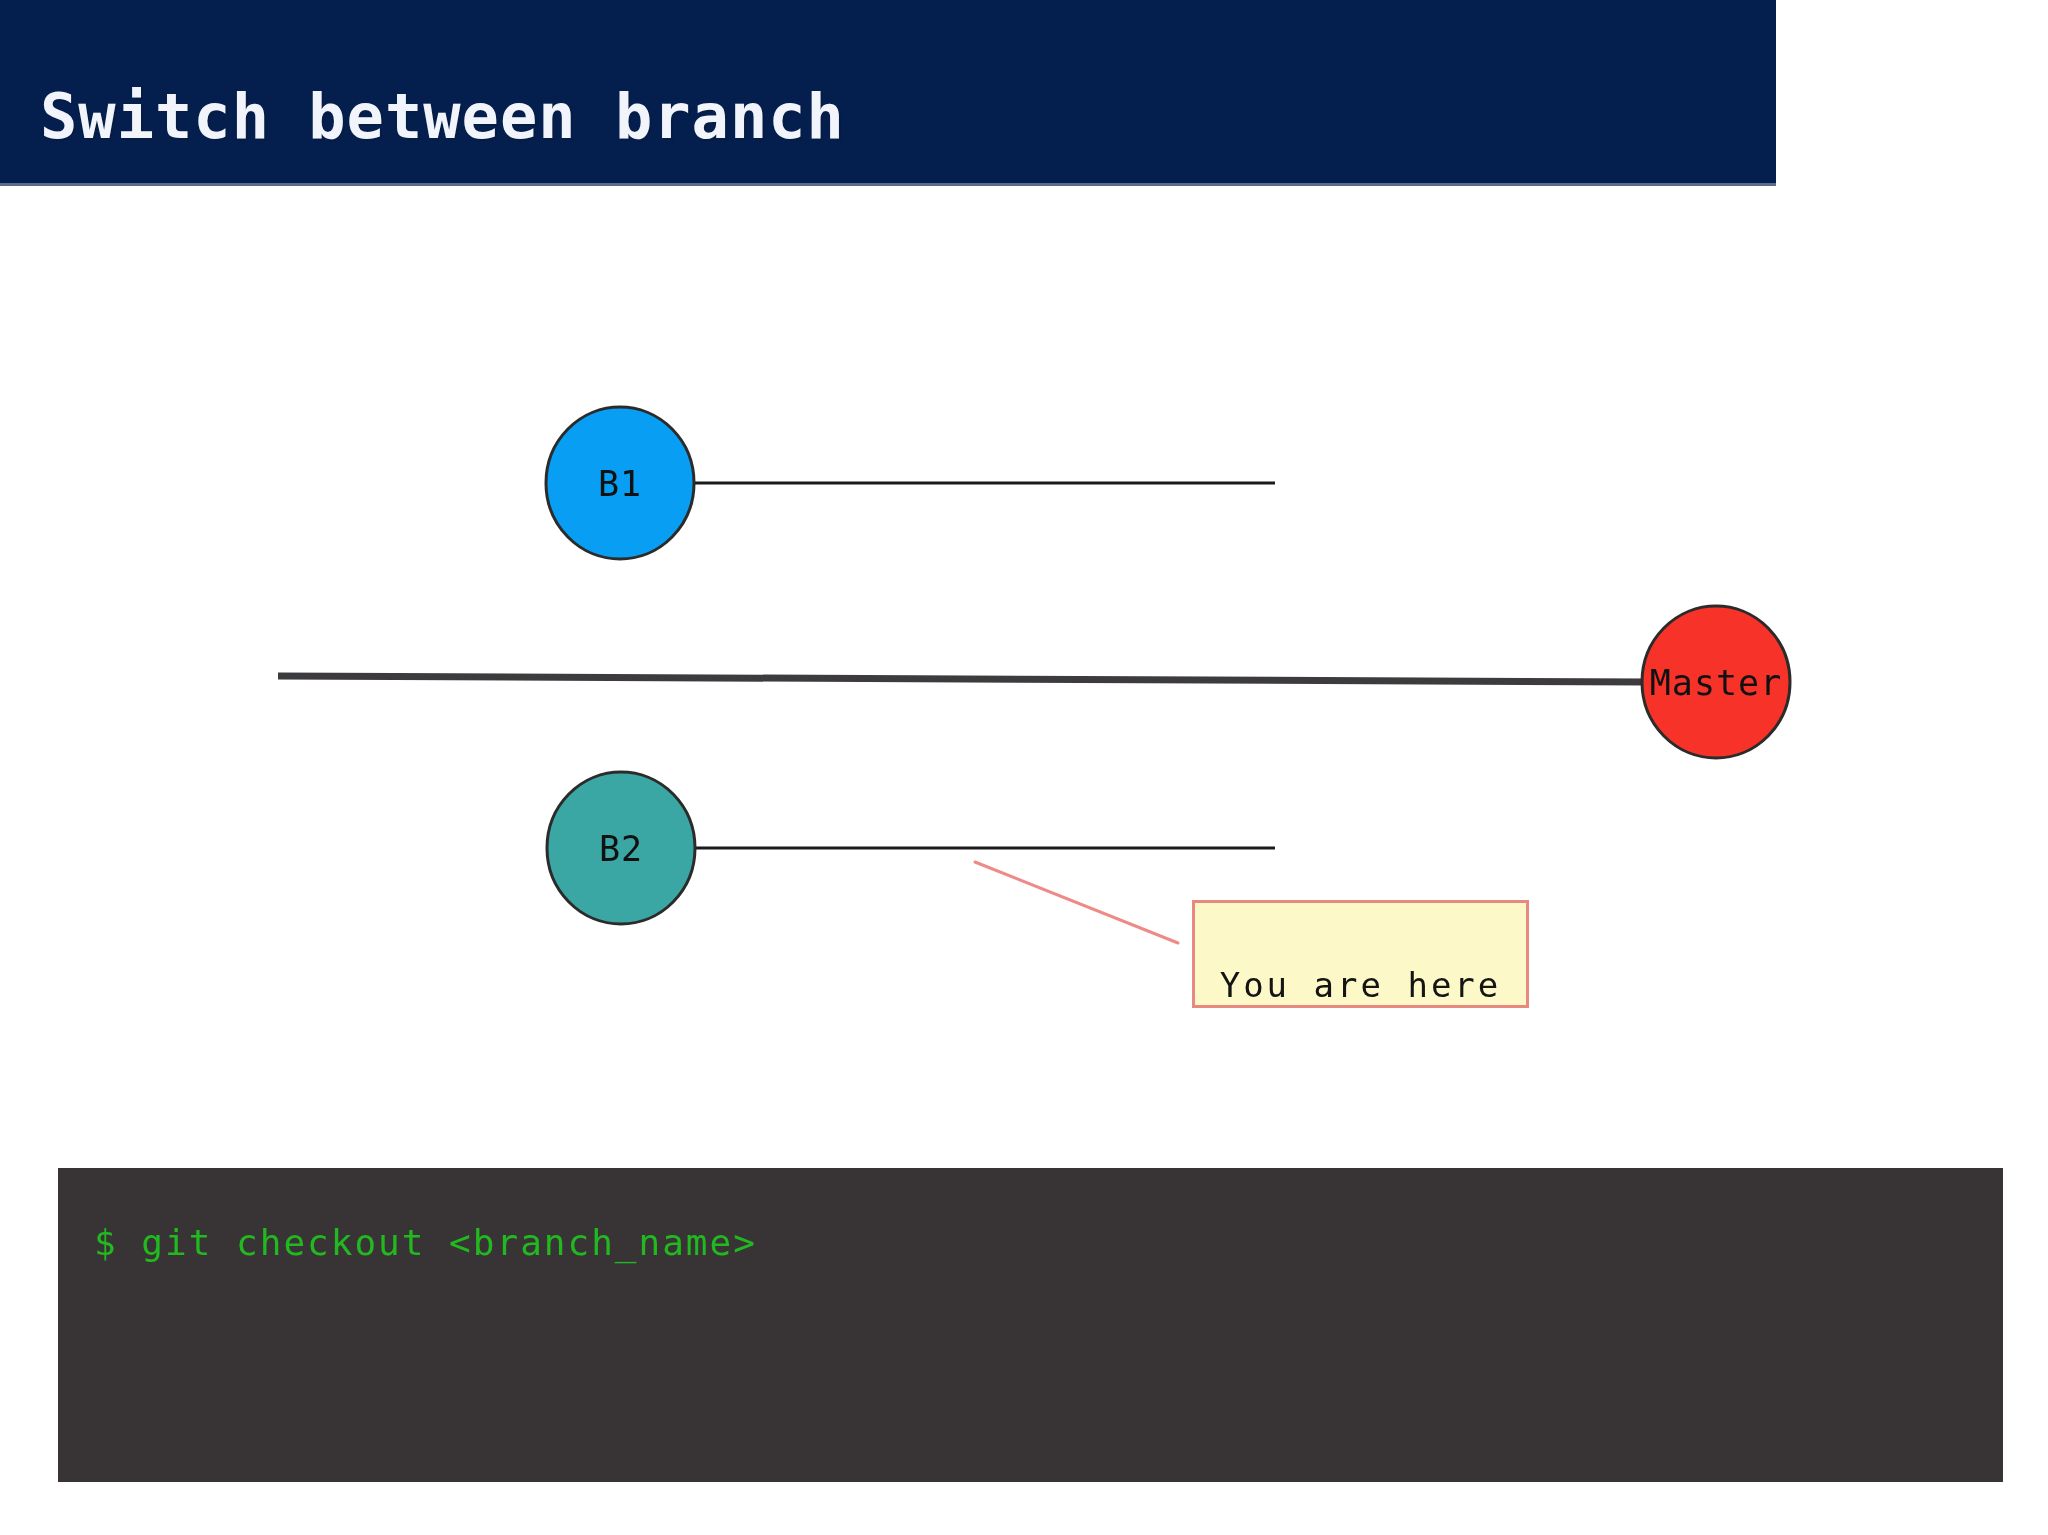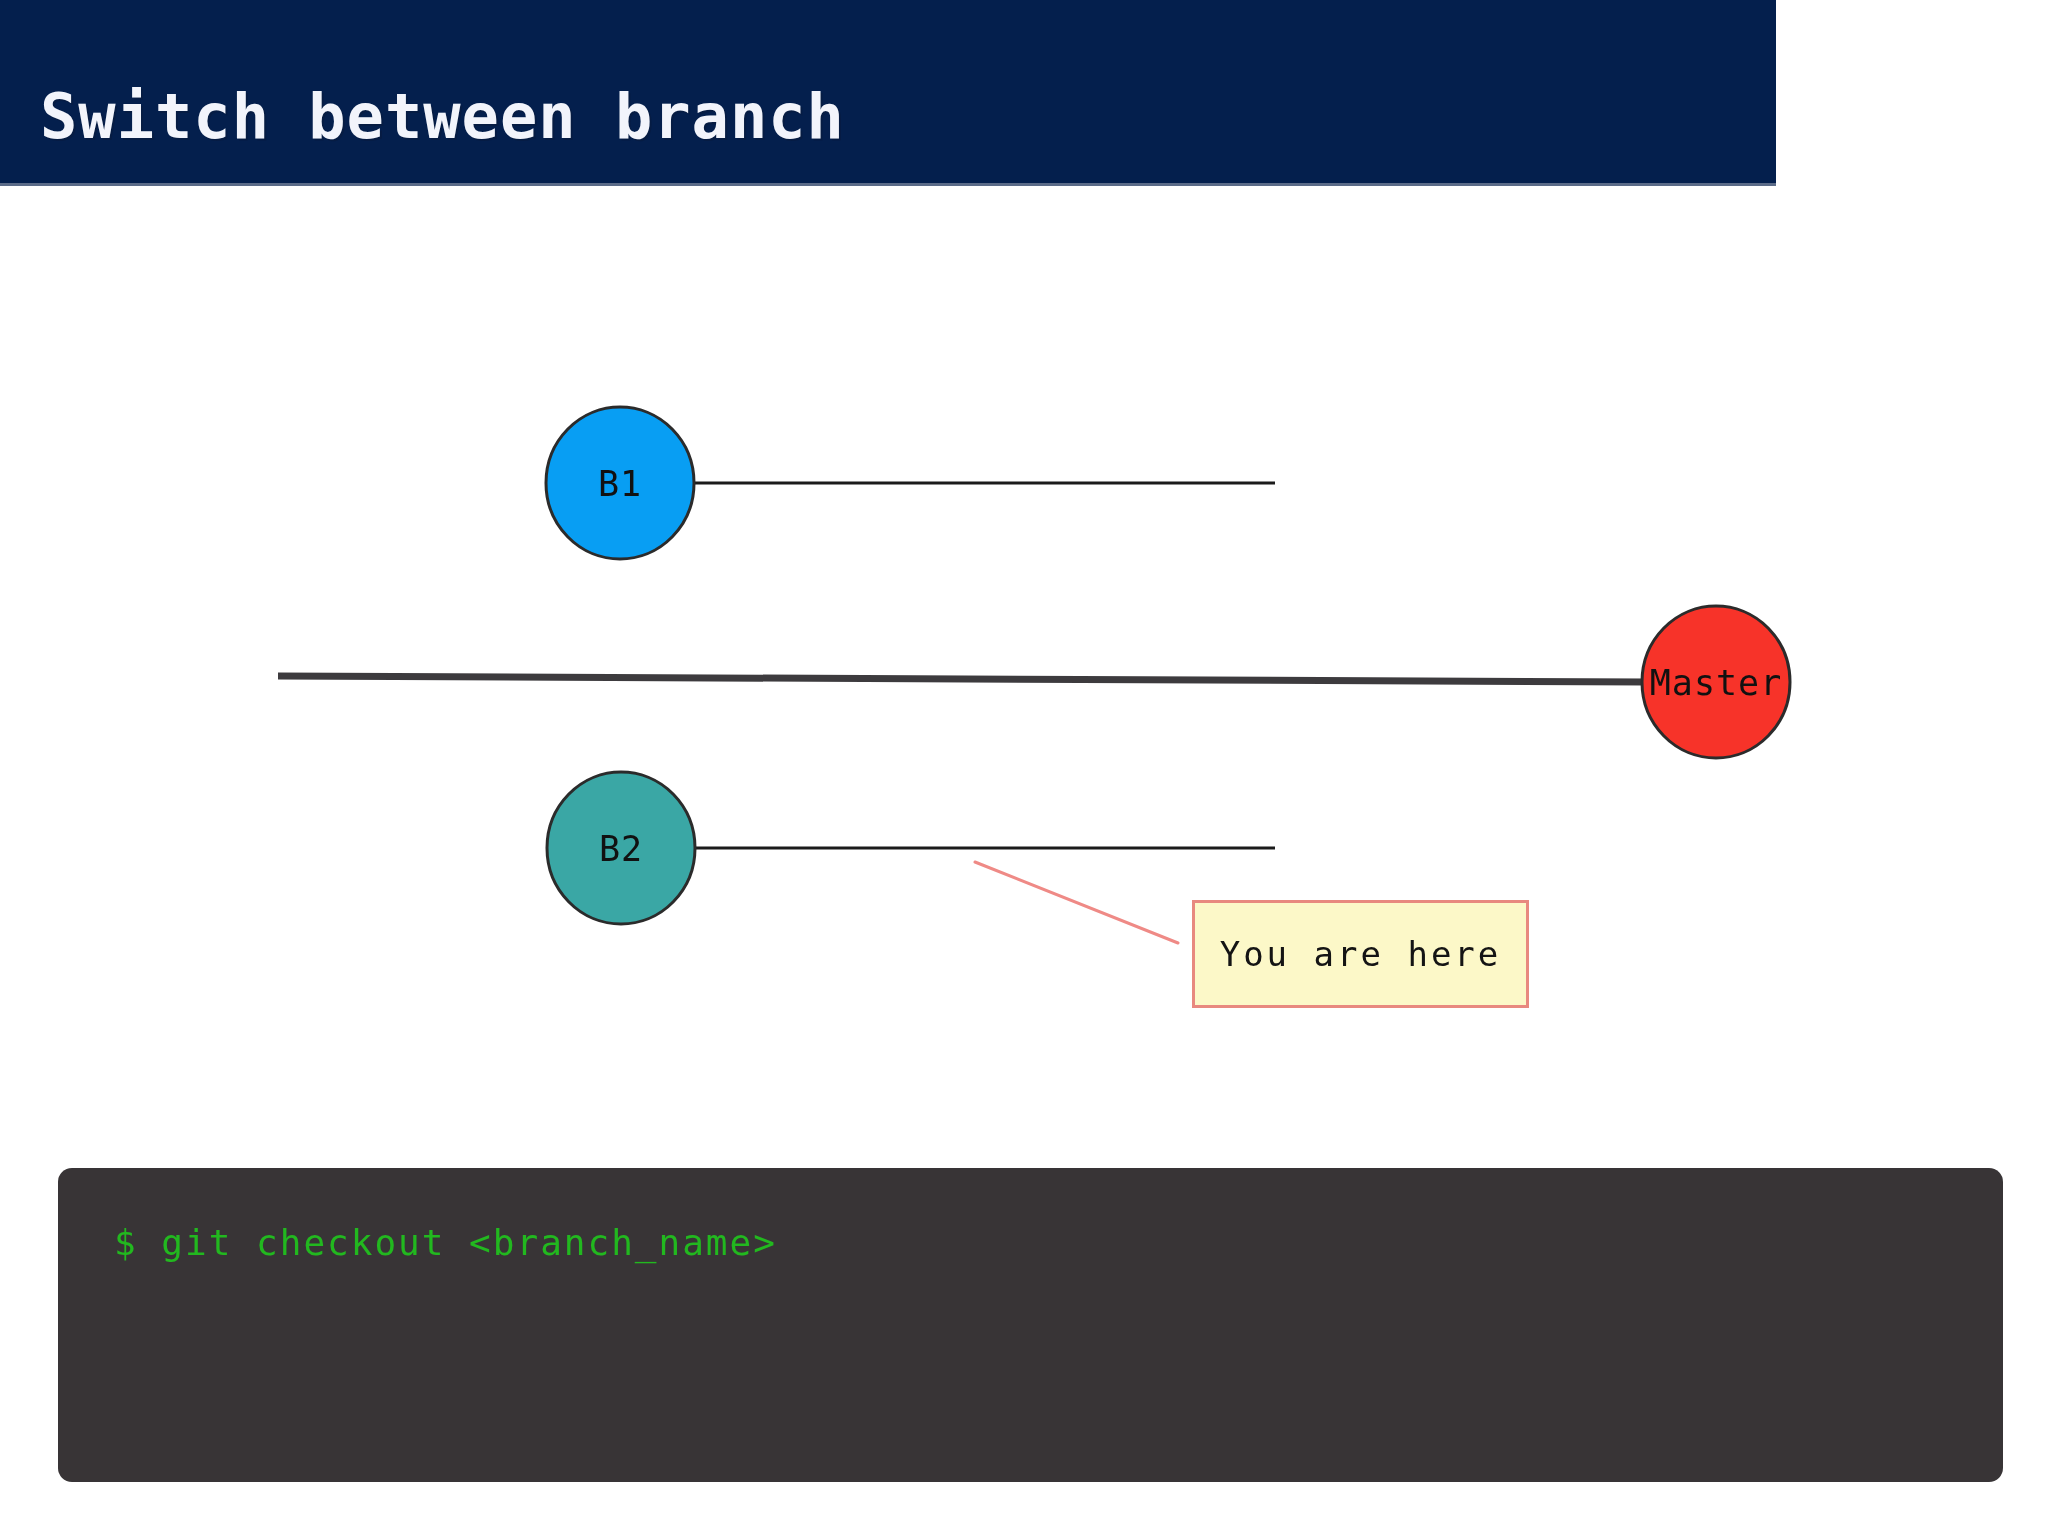--- a/index.html
+++ b/index.html
@@ -79,42 +79,41 @@
   #callout-box {
     position: absolute;
     left: 1192px;
     top: 714px;
     width: 337px;
     height: 108px;
     background: #fcf8c8;
     border: 3px solid #e8897f;
     box-sizing: border-box;
     display: flex;
-    align-items: center;
+    align-items: flex-end;
     justify-content: center;
   }
   #callout-text {
     font-family: "DejaVu Sans Mono", "Liberation Mono", monospace;
     font-size: 34px;
     color: #141414;
     letter-spacing: 3px;
     white-space: nowrap;
   }
 
   
   #terminal-panel {
     position: absolute;
     left: 58px;
     top: 1168px;
     width: 1945px;
     height: 314px;
     background: #383436;
     box-sizing: border-box;
-    padding: 52px 0 0 56px;
-    border-radius: 14px;
+    padding: 52px 0 0 36px;
   }
   #terminal-line {
     font-family: "DejaVu Sans Mono", "Liberation Mono", monospace;
     font-size: 36px;
     color: #22b81f;
     letter-spacing: 2px;
     white-space: pre;
     line-height: 1.25;
   }
 </style>

